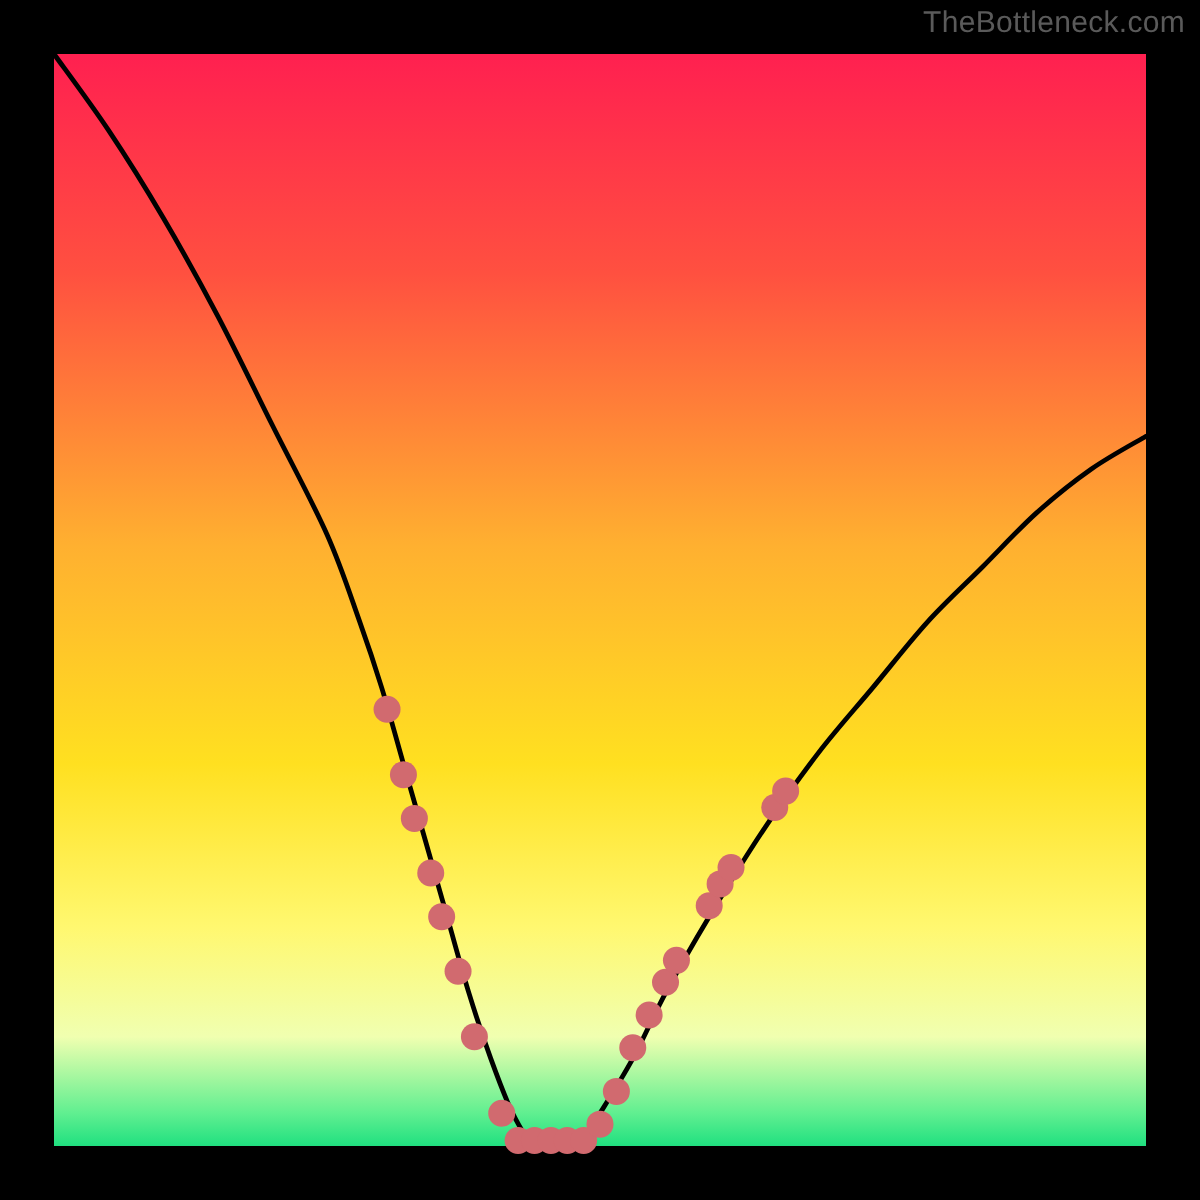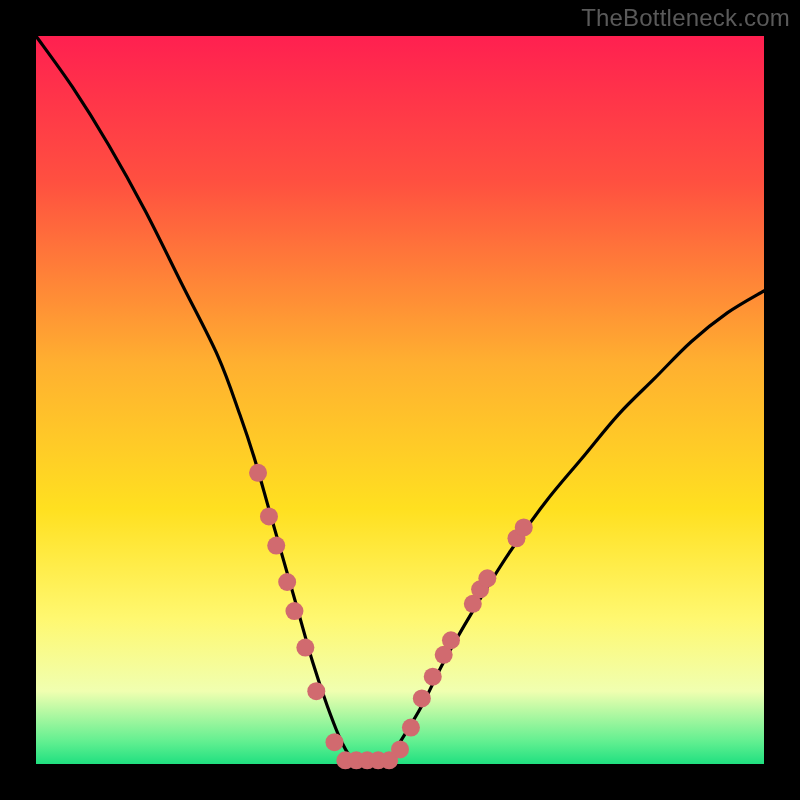--- a/index.html
+++ b/index.html
@@ -16,21 +16,21 @@
     left: 0;
     width: 800px;
     height: 800px;
     background: #000;
   }
   .watermark {
     position: absolute;
     top: 4px;
     right: 10px;
     color: #5a5a5a;
-    font-size: 24px;
+    font-size: 20px;
     font-weight: 500;
     letter-spacing: 0.2px;
     z-index: 10;
   }
   svg {
     position: absolute;
     top: 0;
     left: 0;
   }
 </style>

